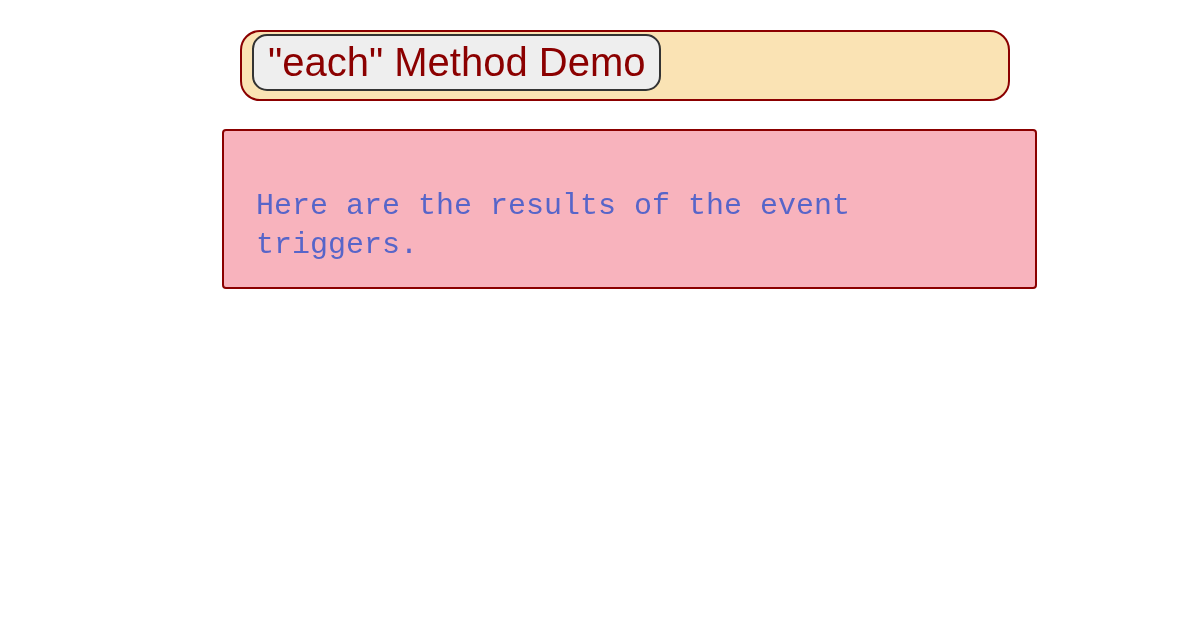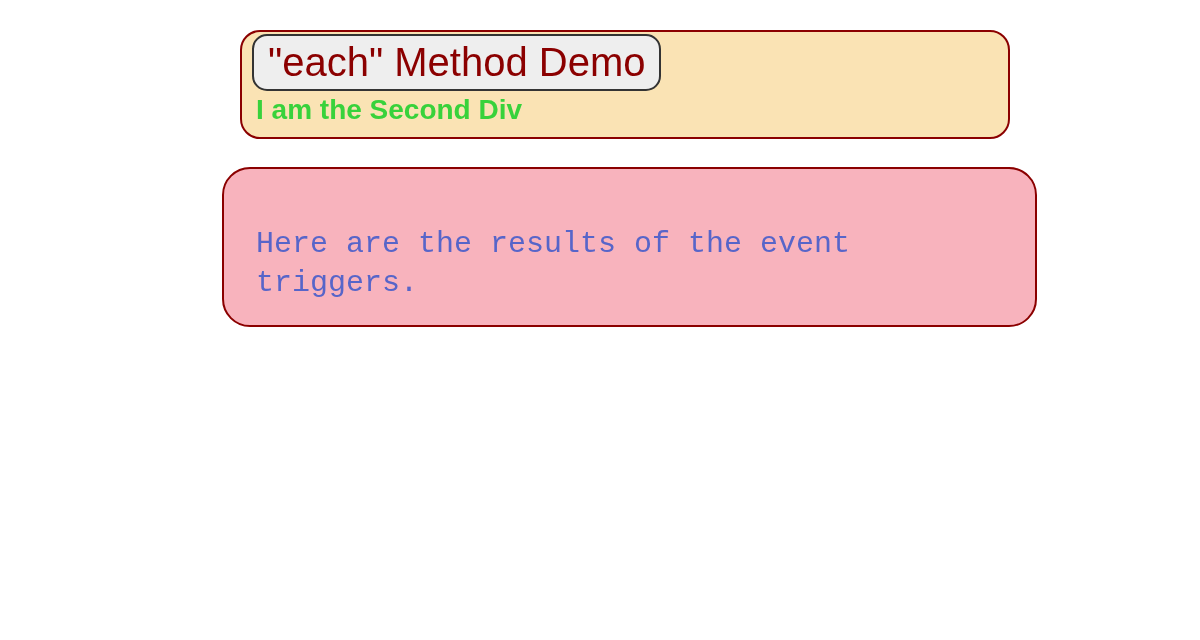--- a/index.html
+++ b/index.html
@@ -43,21 +43,21 @@
     .div-line {
       font-size: 28px;
       font-weight: bold;
       color: #38d23b;
       margin-left: 14px;
       line-height: 1.35;
       font-family: Arial, sans-serif;
     }
     .results-box {
       border: 2px solid #8b0000;
-      border-radius: 28px;
+      border-radius: 4px;
       background: #f8b3bd;
       margin-top: 28px;
       padding: 14px 18px 22px 18px;
       width: 815px;
       margin-left: -18px;
     }
     .results-label {
       font-size: 24px;
       color: #f59ca9;
       font-weight: bold;
@@ -72,20 +72,19 @@
       line-height: 1.3;
       margin-left: 14px;
     }
   </style>
 </head>
 <body>
 
 <div class="container">
   <div class="demo-box">
     <div class="title-chip">"each" Method Demo</div>
-    <div class="div-line">I am the Second Div</div>
   </div>
 
   <div class="results-box">
     <div class="results-label">Results</div>
     <div class="results-text">Here are the results of the event triggers.</div>
   </div>
 </div>
 
 </body></html>

